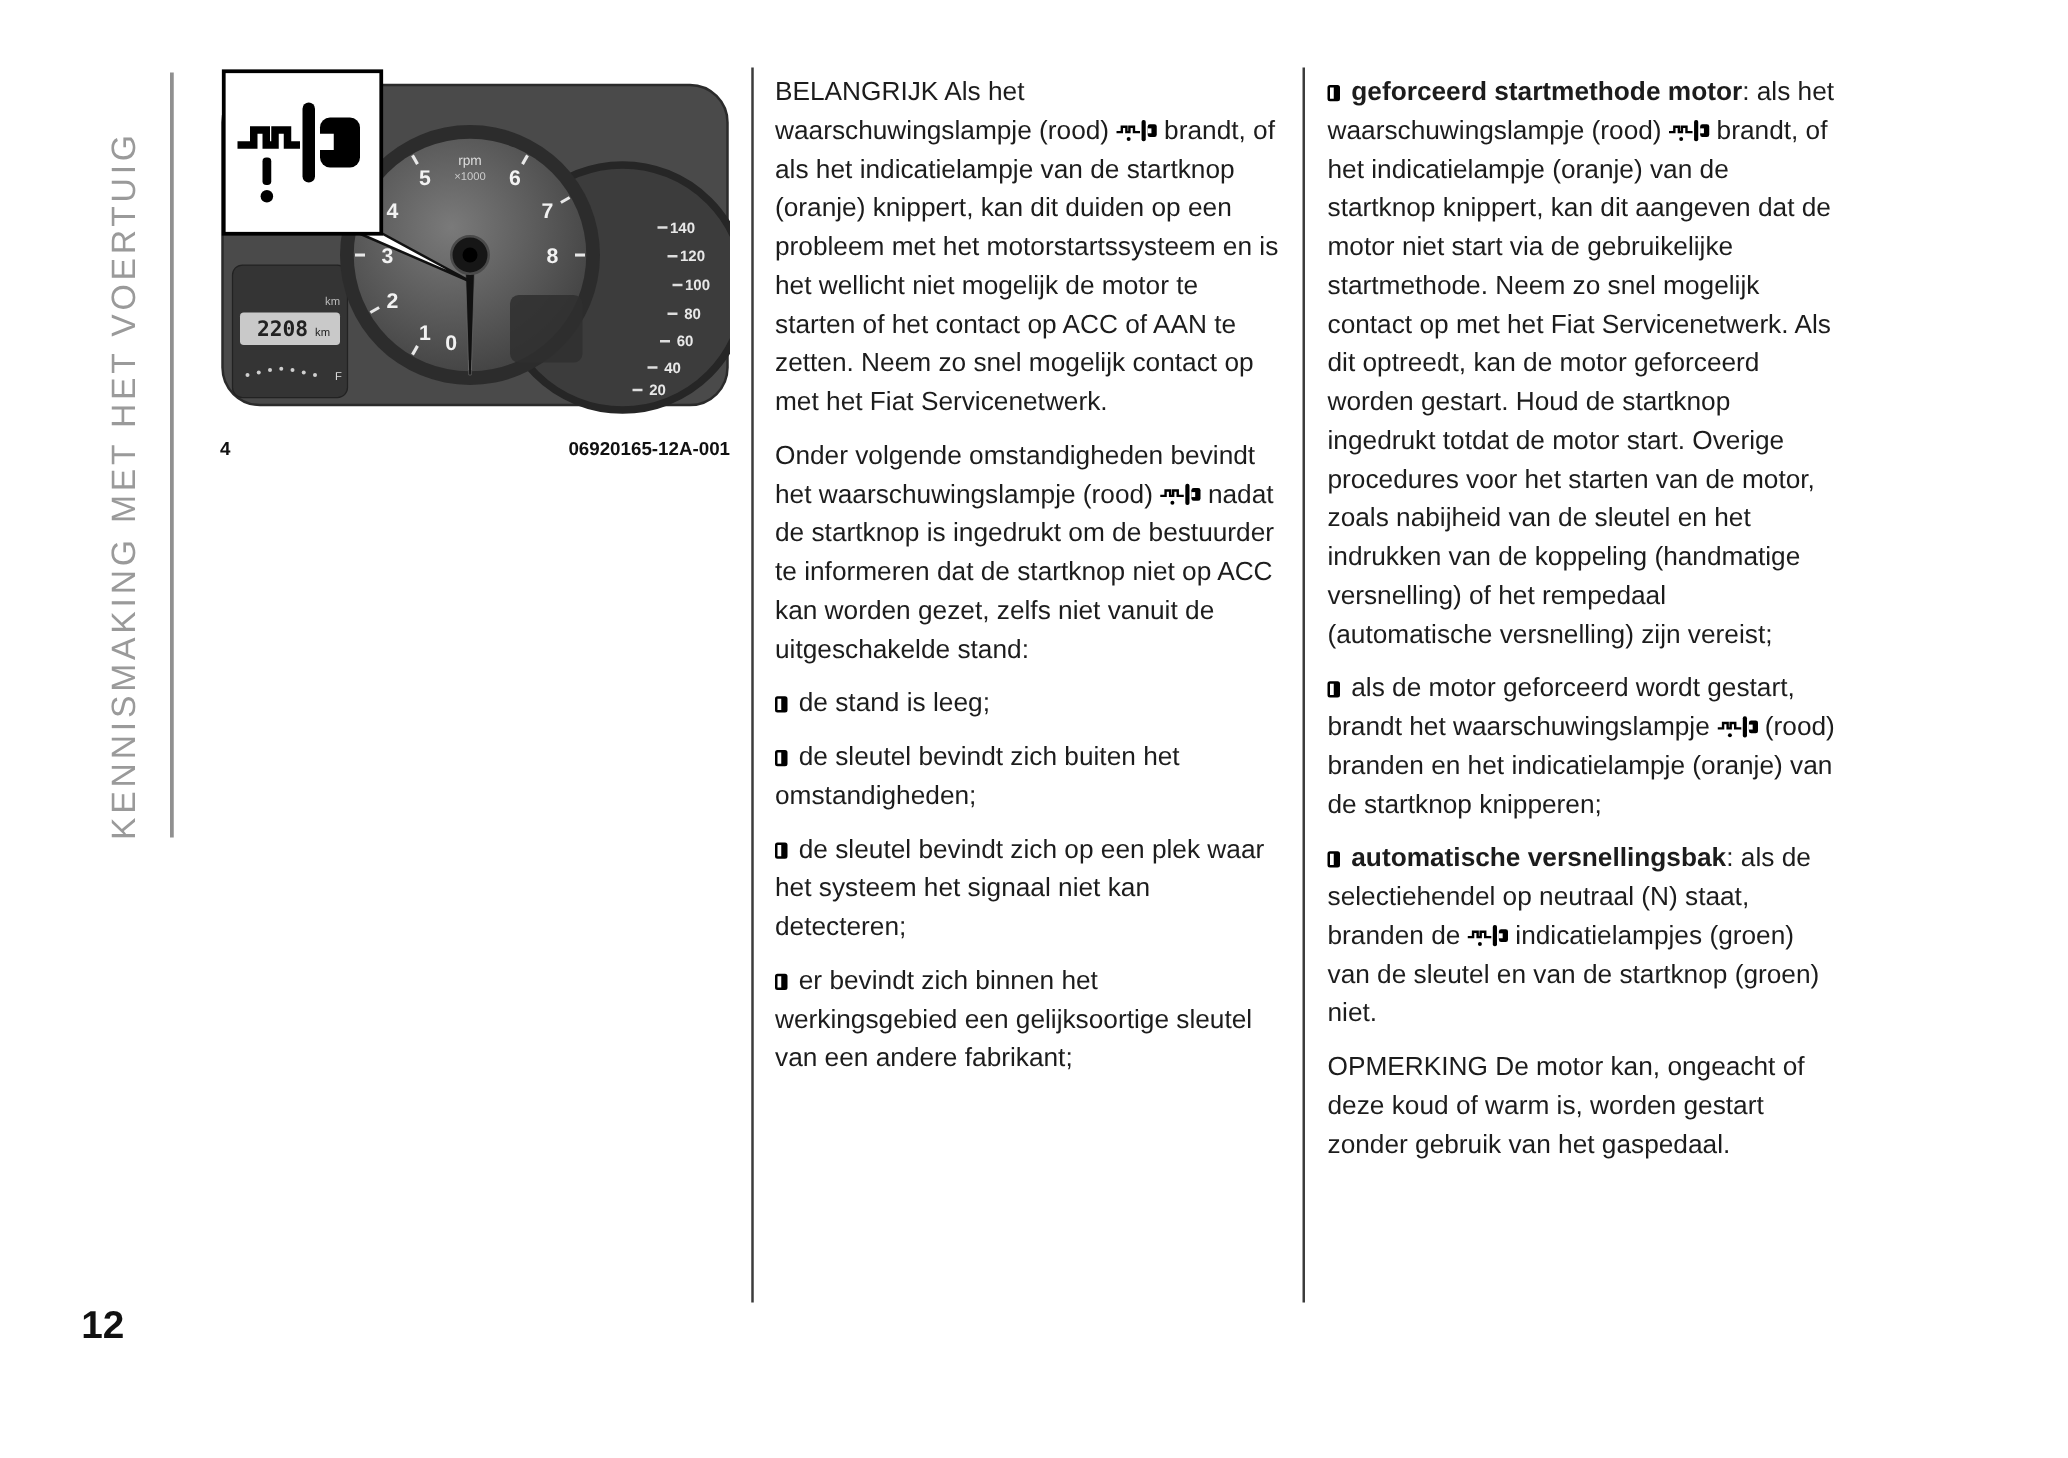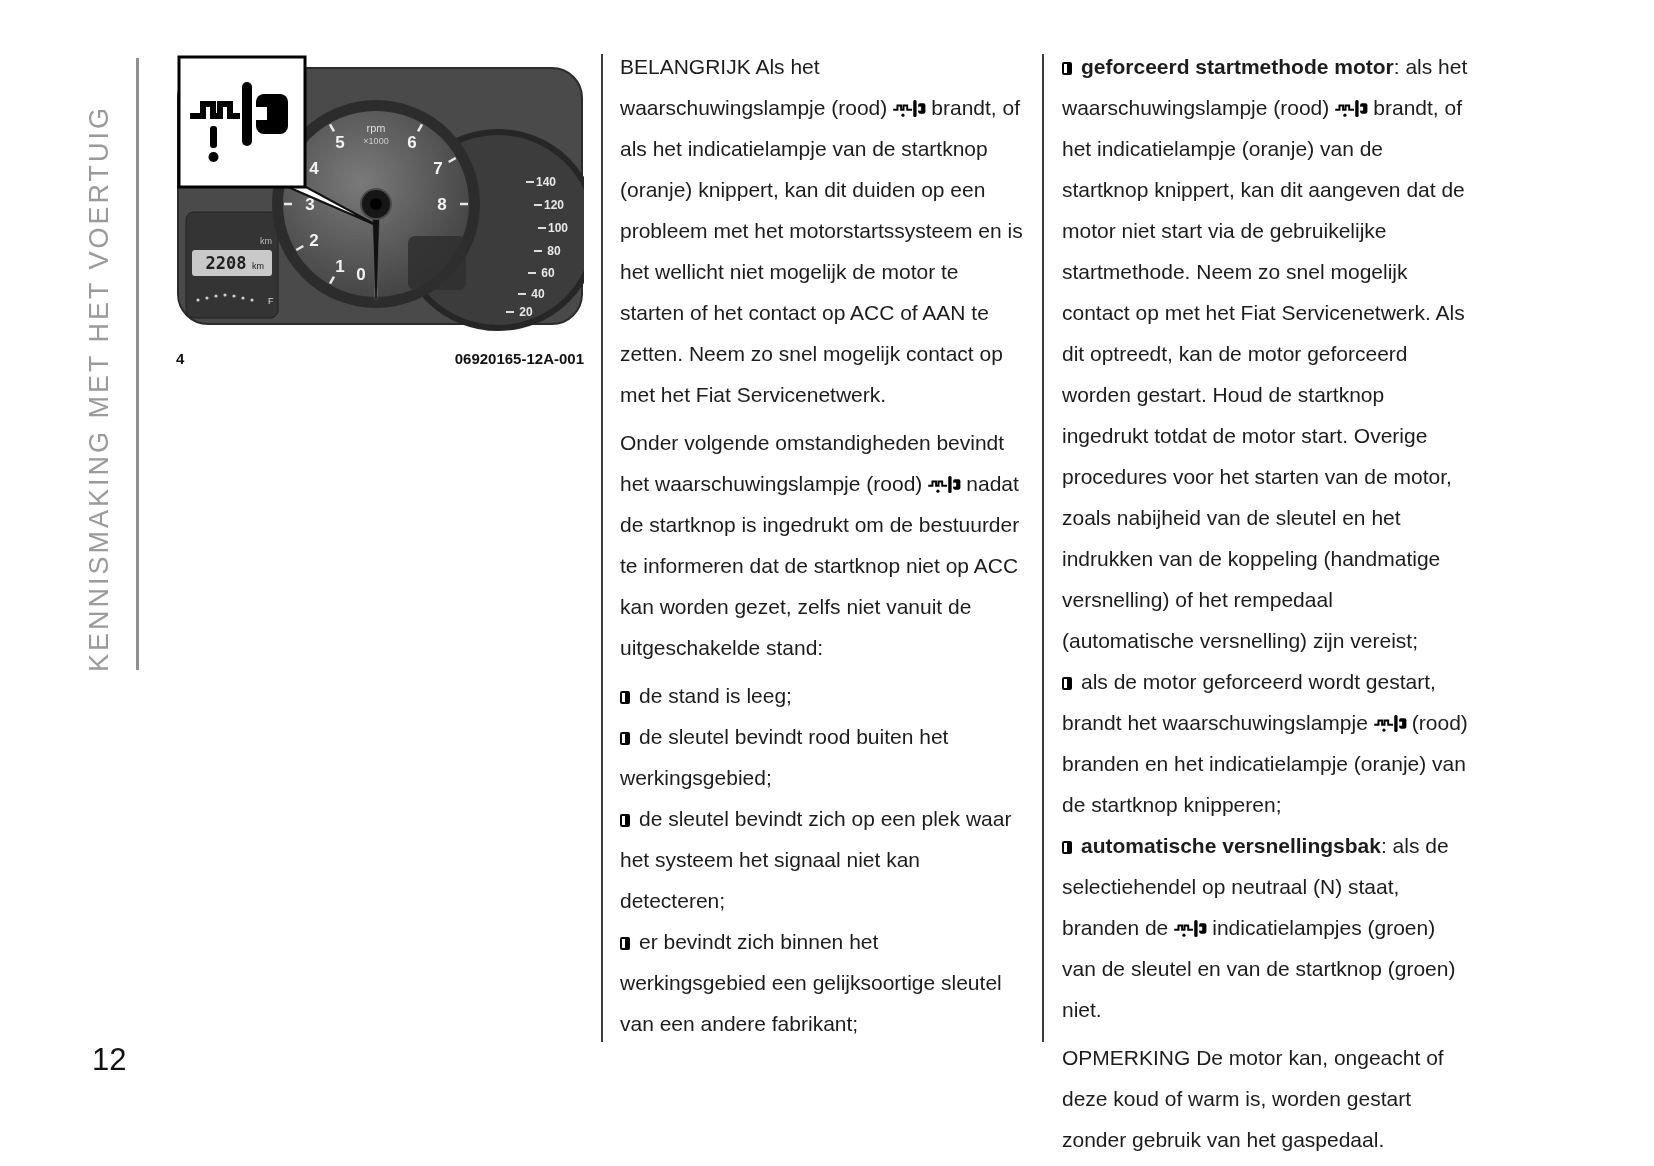--- a/index.html
+++ b/index.html
@@ -30,24 +30,24 @@
   .sidebar-rule {
     position: absolute;
     left: 136px;
     top: 58px;
     width: 3px;
     height: 612px;
     background: #909090;
   }
   .page-number {
     position: absolute;
-    left: 92px;
+    left: 65px;
     top: 1042px;
     font-size: 31px;
-    font-weight: normal;
+    font-weight: bold;
     color: #111;
   }
 
   
   .divider { position: absolute; top: 54px; width: 2px; height: 988px; background: #3c3c3c; }
   .divider-1 { left: 601px; }
   .divider-2 { left: 1042px; }
 
   
   .col1 { position: absolute; left: 176px; top: 54px; width: 410px; }
@@ -59,22 +59,22 @@
     justify-content: space-between;
     margin-top: 10px;
     font-size: 15px;
     font-weight: bold;
     color: #111;
   }
   .col1-text { margin-top: 30px; }
 
   p.body {
     font-size: 21px;
-    line-height: 41px;
-    margin: 0 0 7px 0;
+    line-height: 31px;
+    margin: 12px 0 7px 0;
     color: #1c1c1c;
   }
   p.body b { font-weight: bold; }
   p.tight { margin-bottom: 0; }
 
   
   .sq {
     display: inline-block;
     width: 10px;
     height: 13px;
@@ -242,21 +242,21 @@
     <rect x="35" y="3" width="5.5" height="28" rx="2.5" fill="#000"></rect>
     <rect x="43" y="8.5" width="12" height="17" rx="3" fill="#000"></rect>
     <rect x="43" y="14" width="5" height="6.5" fill="#fff"></rect>
   </svg>
 </span><span>nadat de startknop is ingedrukt om de bestuurder te informeren dat de startknop niet op ACC kan worden gezet, zelfs niet vanuit de uitgeschakelde stand:</span>
     </p>
     <p class="body tight">
       <span class="sq"></span><span>de stand is leeg;</span>
     </p>
     <p class="body tight">
-      <span class="sq"></span><span>de sleutel bevindt rood buiten het werkingsgebied;</span>
+      <span class="sq"></span><span>de sleutel bevindt zich buiten het omstandigheden;</span>
     </p>
     <p class="body tight">
       <span class="sq"></span><span>de sleutel bevindt zich op een plek waar het systeem het signaal niet kan detecteren;</span>
     </p>
     <p class="body tight">
       <span class="sq"></span><span>er bevindt zich binnen het werkingsgebied een gelijksoortige sleutel van een andere fabrikant;</span>
     </p>
   </div>
 
   <div class="col3">

